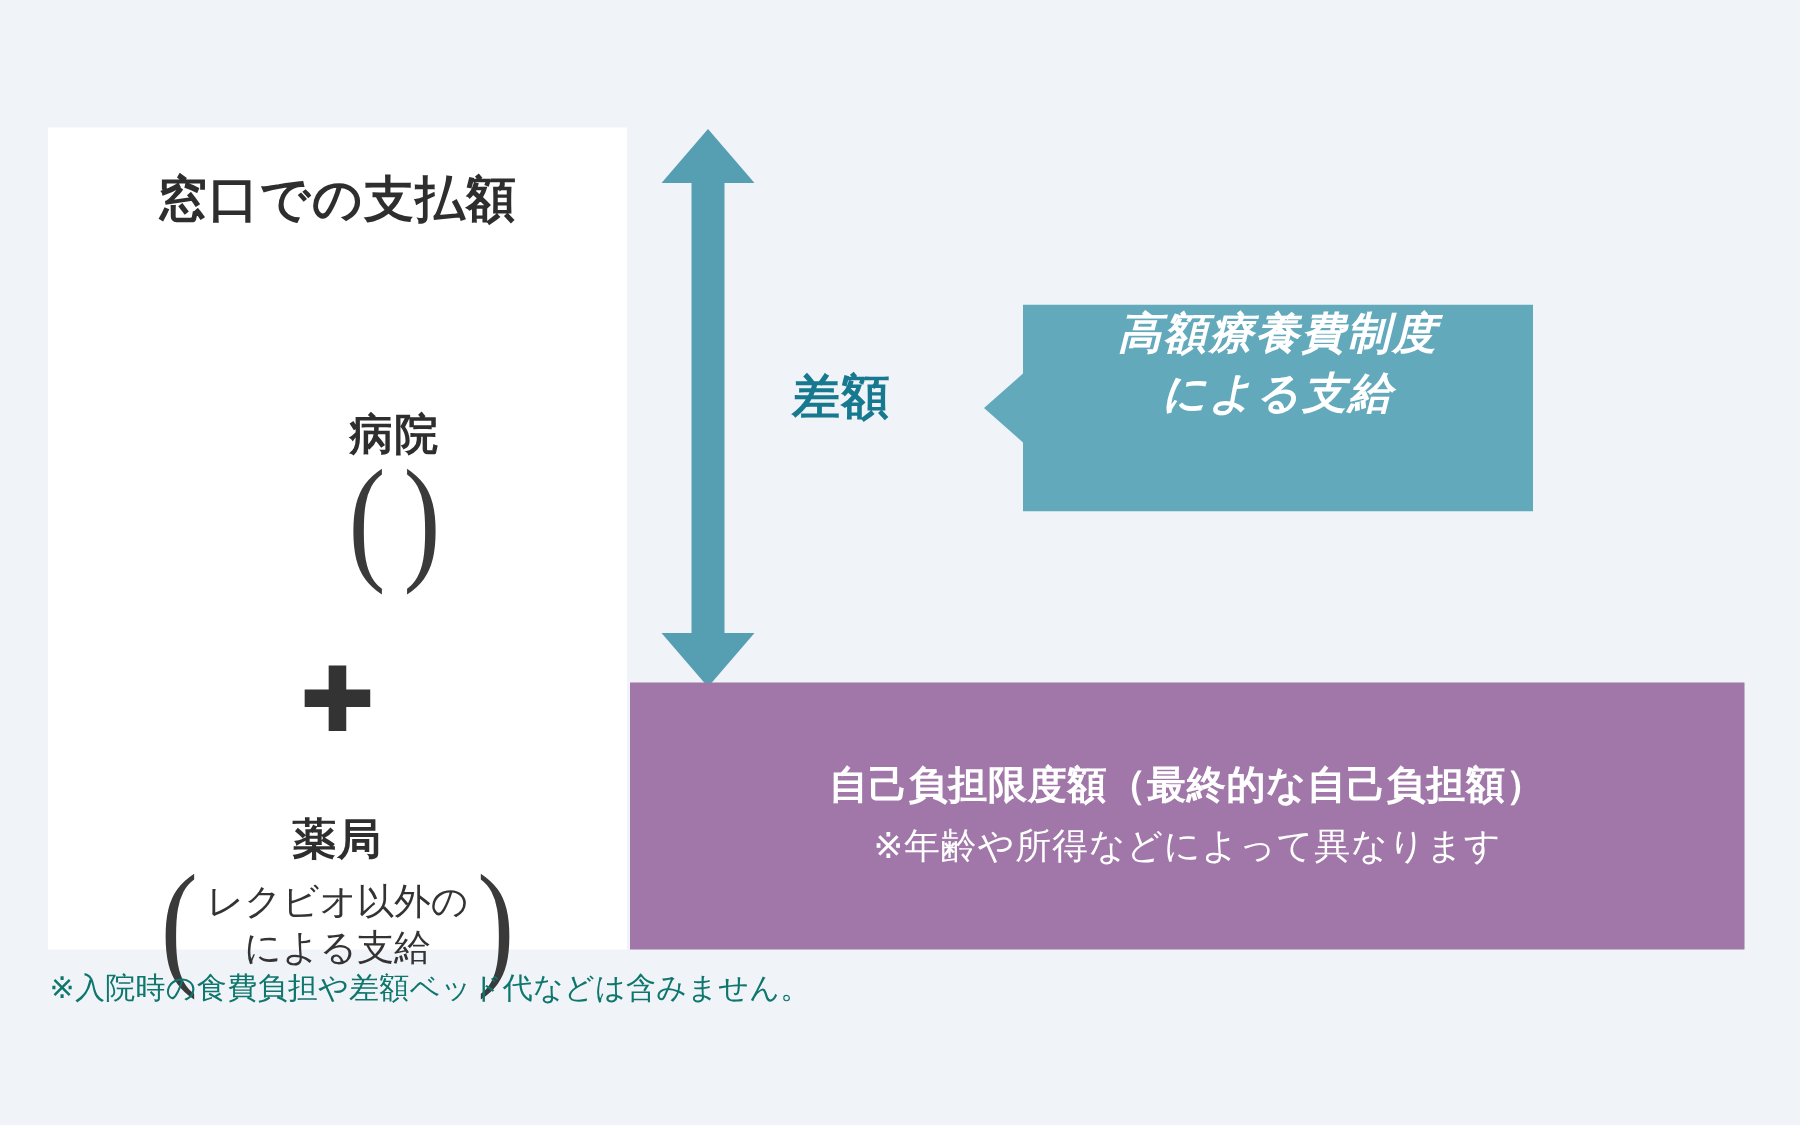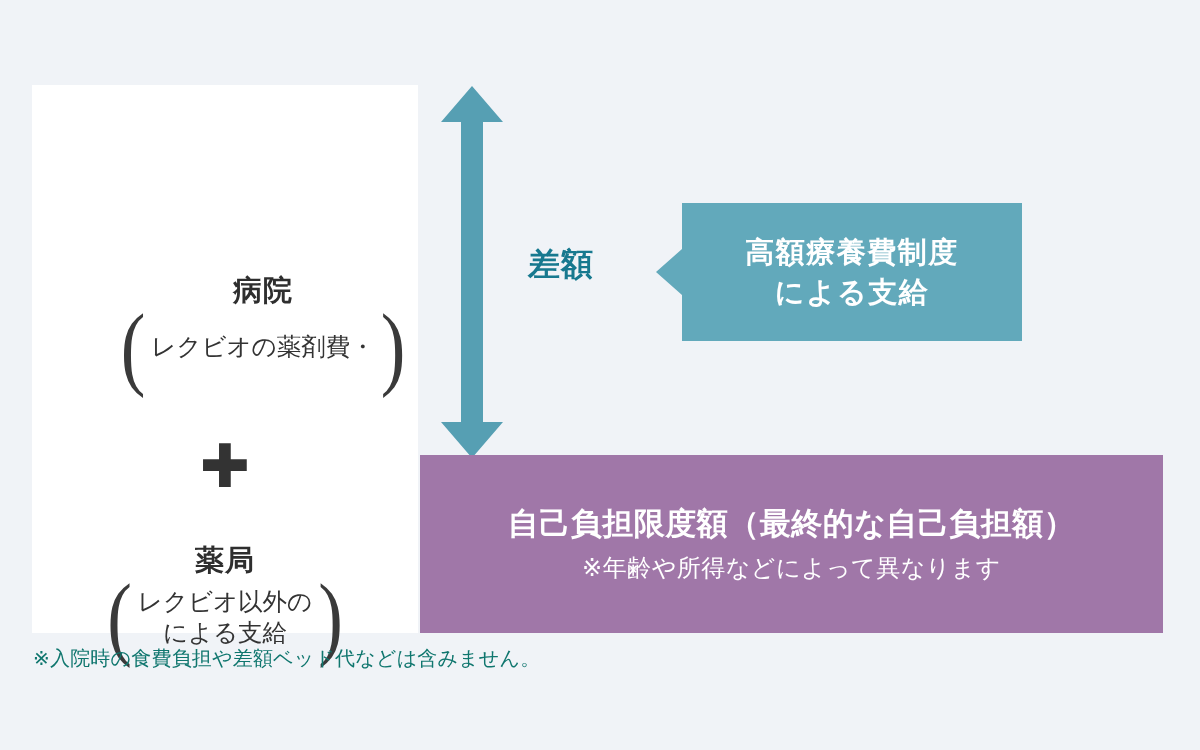--- a/index.html
+++ b/index.html
@@ -111,21 +111,21 @@
     height: 178px;
     background: #a077a8;
     box-sizing: border-box;
     display: flex;
     flex-direction: column;
     align-items: center;
     justify-content: center;
     color: #ffffff;
   }
   .purple-main {
-    font-size: 31px;
+    font-size: 26px;
     font-weight: bold;
     letter-spacing: 0.5px;
     line-height: 1.2;
     white-space: nowrap;
   }
   .purple-sub {
     margin-top: 12px;
     font-size: 24px;
     font-weight: normal;
     letter-spacing: 0.5px;
@@ -165,23 +165,23 @@
   .callout svg { position: absolute; left: 0; top: 0; }
   .callout-text {
     position: absolute;
     left: 26px;
     top: 0;
     width: 340px;
     height: 138px;
     display: flex;
     flex-direction: column;
     align-items: center;
-    justify-content: center;
     color: #ffffff;
     text-align: center;
+    font-style: italic;
   }
   .callout-line {
     font-size: 29px;
     font-weight: bold;
     letter-spacing: 1.5px;
     line-height: 1.38;
     white-space: nowrap;
   }
 
   
@@ -195,27 +195,27 @@
     letter-spacing: 0.2px;
   }
 </style>
 </head>
 <body>
 
 <div id="stage">
 
   <div class="panel-white">
 
+    <div class="panel-heading">窓口での支払額</div>
 
     <div class="group-block group-hospital">
       <div class="group-title">病院</div>
       <div class="paren-wrap">
         <div class="paren">(</div>
         <div class="paren-lines">
-          <span>レクビオの薬剤費・</span>
         </div>
         <div class="paren">)</div>
       </div>
     </div>
 
     <div class="plus-sign">✚</div>
 
     <div class="group-block group-pharmacy">
       <div class="group-title">薬局</div>
       <div class="paren-wrap">

